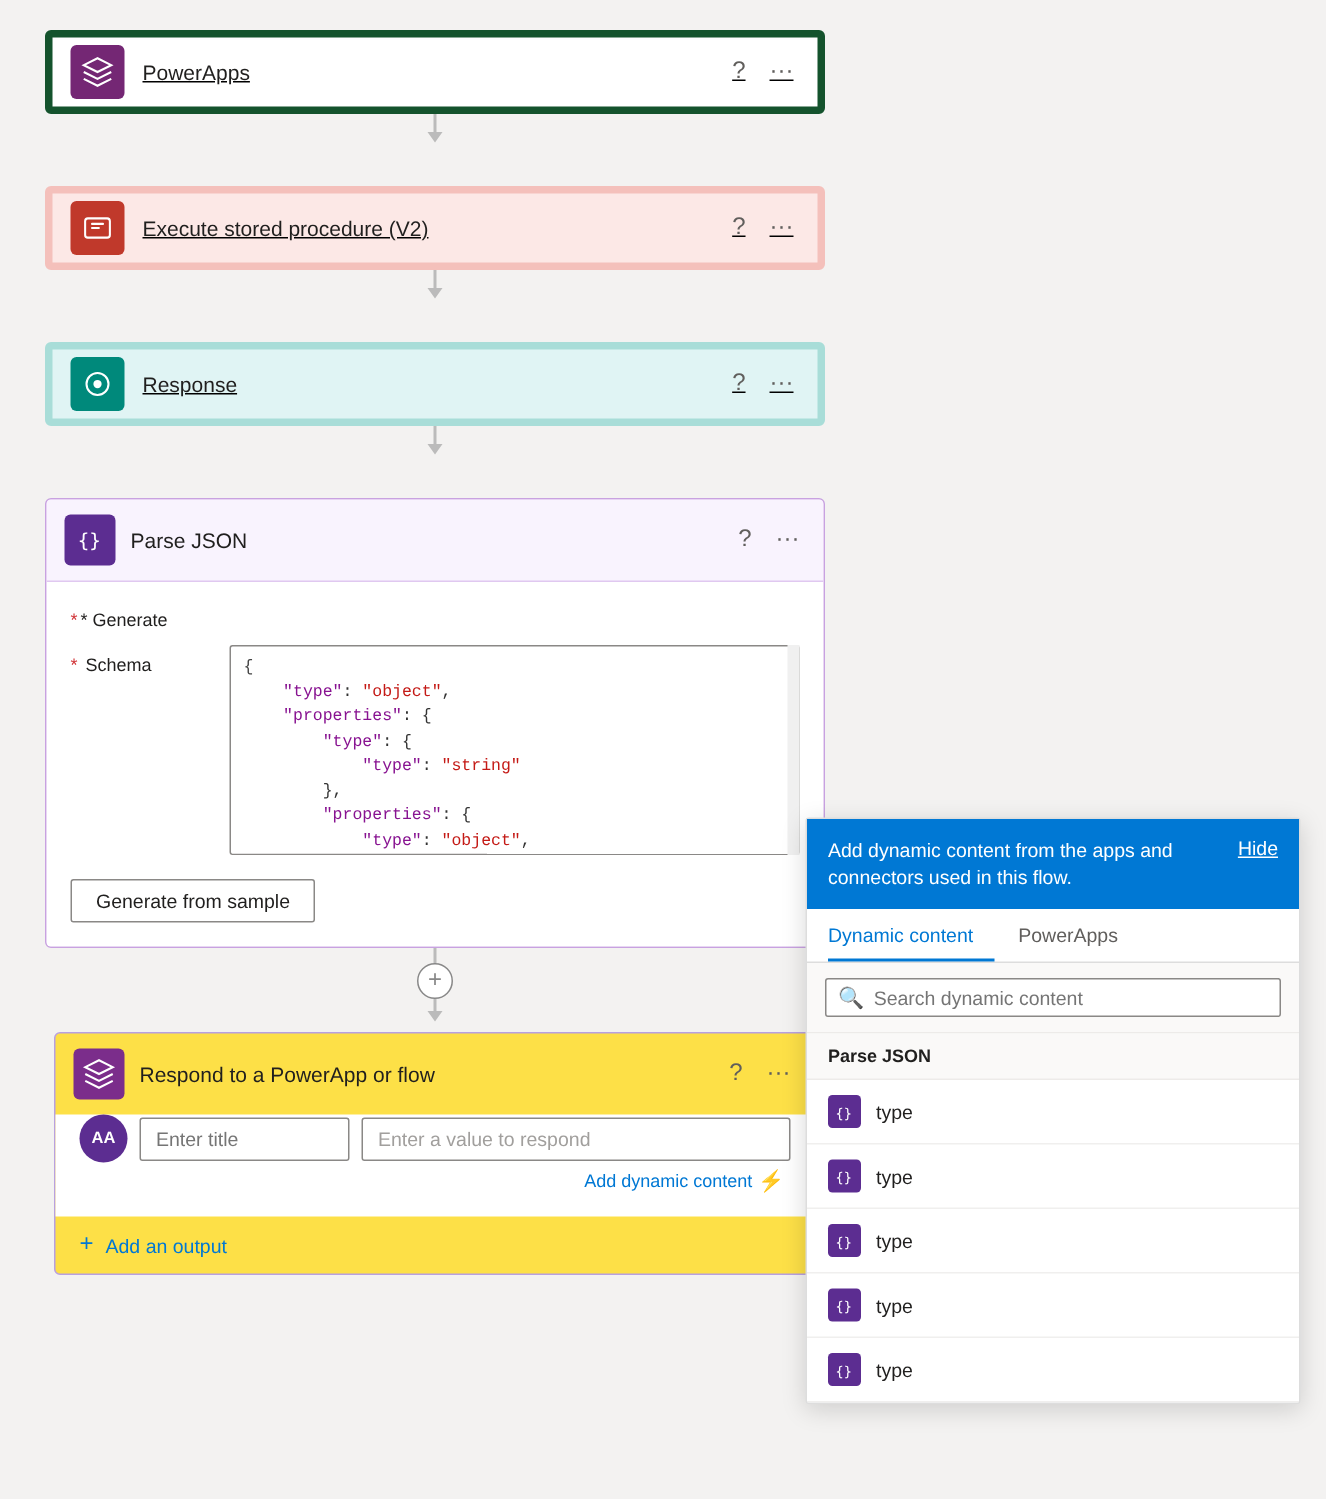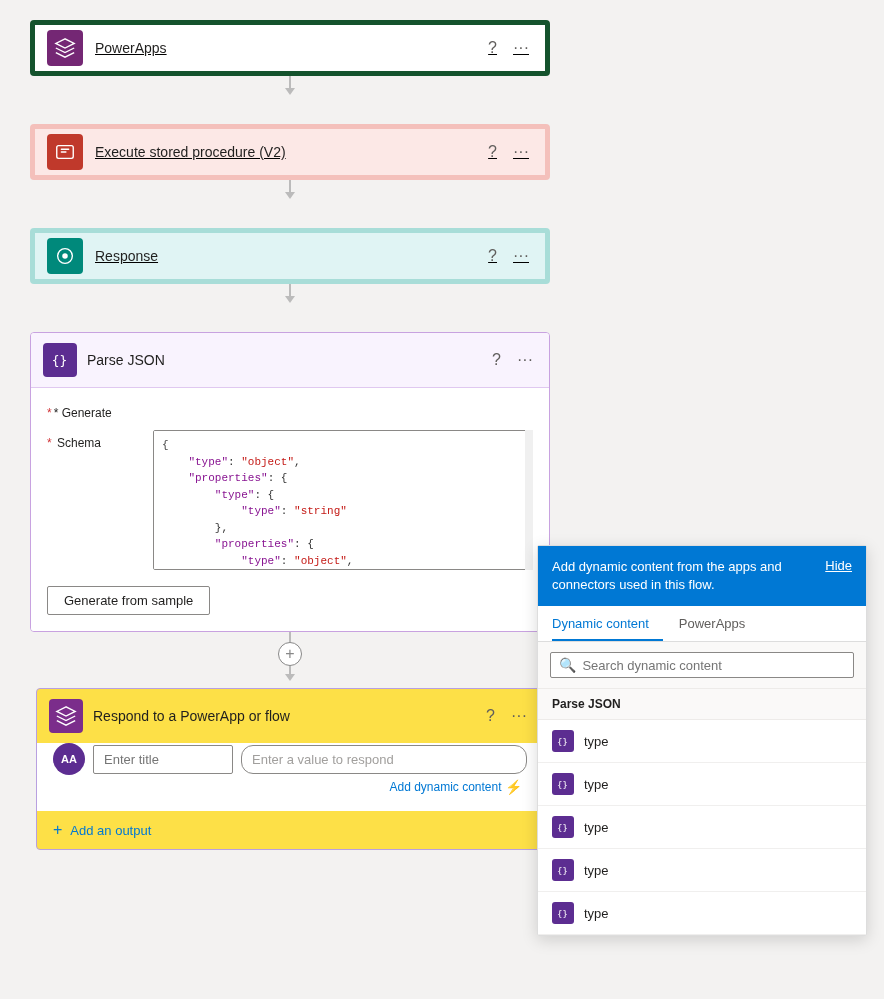--- a/index.html
+++ b/index.html
@@ -252,21 +252,21 @@
       border: 1px solid #8a8886;
       border-radius: 2px;
       padding: 6px 10px;
       font-size: 13px;
       width: 140px;
       color: #a19f9d;
     }
 
     .respond-input-value {
       border: 1px solid #8a8886;
-      border-radius: 12px;
+      border-radius: 2px;
       padding: 6px 10px;
       font-size: 13px;
       flex: 1;
       color: #201f1e;
       position: relative;
     }
 
     .add-dynamic-row {
       display: flex;
       justify-content: flex-end;

